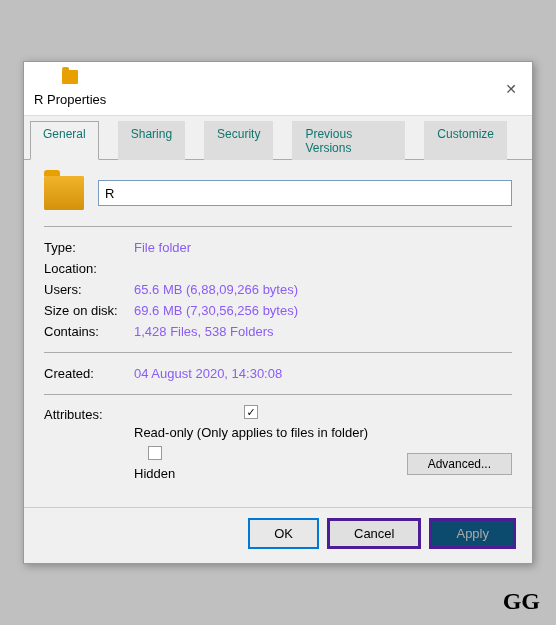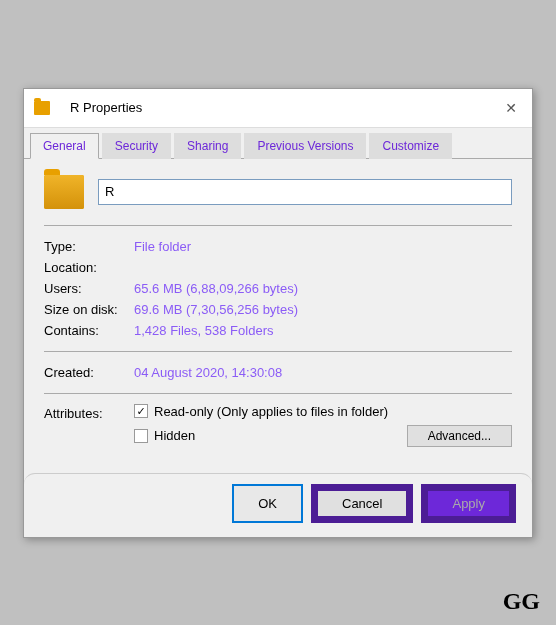--- a/index.html
+++ b/index.html
@@ -23,21 +23,22 @@
       background: #fff;
       display: flex;
       align-items: center;
       justify-content: space-between;
       padding: 8px 10px;
       border-bottom: 1px solid #ddd;
     }
     .title-bar-left {
       display: flex;
       align-items: center;
-      gap: 20px;
+      gap: 8px;
+      flex-direction: column;
     }
     .folder-icon-title {
       width: 16px;
       height: 14px;
       background: #e8a000;
       border-radius: 1px;
       position: relative;
     }
     .folder-icon-title::before {
       content: '';
@@ -67,24 +68,24 @@
       display: flex;
       background: #f0f0f0;
       border-bottom: 1px solid #aaa;
       padding: 0 6px;
       padding-top: 4px;
     }
     .tab {
       padding: 5px 12px;
       cursor: pointer;
       font-size: 12px;
-      color: #6d28d9;
+      color: #0f766e;
       border: 1px solid transparent;
       border-bottom: none;
-      margin-right: 3px;
+      margin-right: 19px;
       background: #ddd;
       position: relative;
       top: 1px;
     }
     .tab.active {
       background: #f0f0f0;
       border: 1px solid #aaa;
       border-bottom: 1px solid #f0f0f0;
       z-index: 1;
     }
@@ -149,20 +150,21 @@
       color: #000;
       flex-shrink: 0;
     }
     .info-value {
       color: #8b5cf6;
     }
     .attr-row {
       display: flex;
       align-items: center;
       gap: 6px;
+      flex-direction: column;
     }
     .checkbox {
       width: 14px;
       height: 14px;
       border: 1px solid #999;
       background: #fff;
       display: flex;
       align-items: center;
       justify-content: center;
       flex-shrink: 0;
@@ -182,37 +184,36 @@
       cursor: pointer;
       font-size: 12px;
     }
     .footer {
       display: flex;
       justify-content: flex-end;
       gap: 8px;
       padding: 10px 16px 14px;
       border-top: 1px solid #ccc;
       margin-top: 10px;
-      border-radius: 11px;
     }
     .btn {
       padding: 5px 24px;
-      border: 7px solid #4c1d95;
+      border: 3px solid #4c1d95;
       background: #e0e0e0;
       cursor: pointer;
       font-size: 13px;
       min-width: 70px;
     }
     .btn.ok {
       border: 2px solid #0078d7;
       background: #e8e8e8;
     }
     .btn.apply {
       color: #aaa;
-      background: #6d28d9;
+      background: #0c4a6e;
       cursor: default;
     }
     .watermark {
       position: absolute;
       bottom: 10px;
       right: 16px;
       color: #000000;
       font-size: 24px;
       font-weight: bold;
       font-family: Georgia, serif;
@@ -246,22 +247,22 @@
   <div class="title-bar">
     <div class="title-bar-left">
       <div class="folder-icon-title"></div>
       <span class="title-text">R Properties</span>
     </div>
     <div class="close-btn">✕</div>
   </div>
 
   <div class="tabs">
     <div class="tab active">General</div>
+    <div class="tab">Sharing</div>
     <div class="tab">Security</div>
-    <div class="tab">Sharing</div>
     <div class="tab">Previous Versions</div>
     <div class="tab">Customize</div>
   </div>
 
   <div class="content">
 
     <div class="folder-section">
       <div class="folder-icon-large"></div>
       <input class="name-input" type="text" value="R" style="">
     </div>

